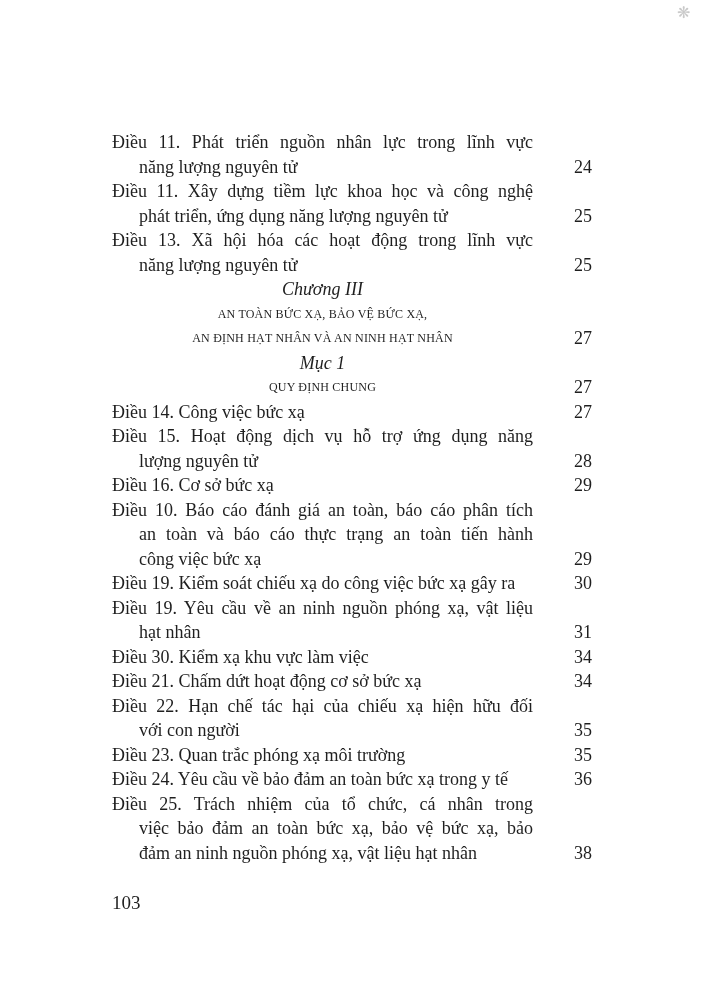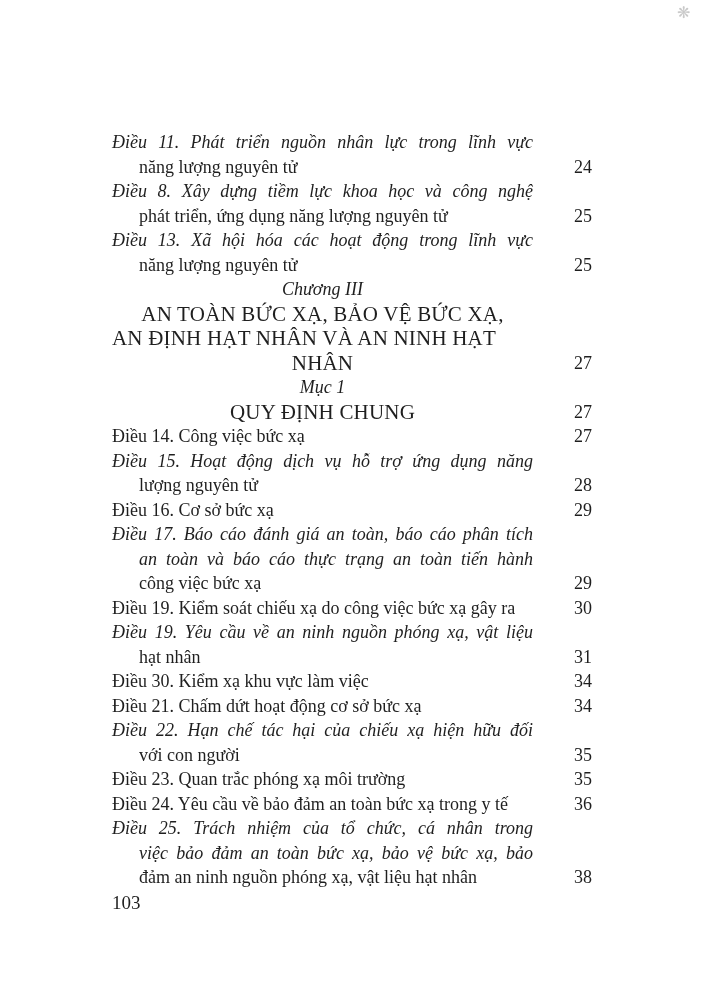--- a/index.html
+++ b/index.html
@@ -37,27 +37,27 @@
   .entry .lines {
     padding-right: 59px; 
   }
   .line {
     font-size: 18px;
     line-height: 24.5px;
     text-align: justify;
     white-space: normal;
   }
   
-  .line.full { text-align-last: justify; font-style: italic; }
+  .line.full { text-align-last: justify; }
   
   .line.cont { padding-left: 27px; }
   
   .line.center { text-align: left; text-align-last: center; }
   .line.ital { font-style: italic; }
-  .line.caps { font-size: 21px; letter-spacing: 0.2px; }
+  .line.caps { font-size: 12px; letter-spacing: 0.2px; }
   .pageno {
     position: absolute;
     right: 0;
     bottom: 0;
     font-size: 18px;
     line-height: 24.5px;
     margin-top: 36px;
   }
   .folio {
     position: absolute;
@@ -78,21 +78,21 @@
   <div class="toc">
       <div class="entry article">
         <div class="lines">
           <div class="line full">Điều 11. Phát triển nguồn nhân lực trong lĩnh vực</div>
           <div class="line cont">năng lượng nguyên tử</div>
         </div>
         <span class="pageno">24</span>
       </div>
       <div class="entry article">
         <div class="lines">
-          <div class="line full">Điều 8. Xây dựng tiềm lực khoa học và công nghệ</div>
+          <div class="line full">Điều 11. Xây dựng tiềm lực khoa học và công nghệ</div>
           <div class="line cont">phát triển, ứng dụng năng lượng nguyên tử</div>
         </div>
         <span class="pageno">25</span>
       </div>
       <div class="entry article">
         <div class="lines">
           <div class="line full">Điều 13. Xã hội hóa các hoạt động trong lĩnh vực</div>
           <div class="line cont">năng lượng nguyên tử</div>
         </div>
         <span class="pageno">25</span>
@@ -134,21 +134,21 @@
         <span class="pageno">28</span>
       </div>
       <div class="entry article">
         <div class="lines">
           <div class="line">Điều 16. Cơ sở bức xạ</div>
         </div>
         <span class="pageno">29</span>
       </div>
       <div class="entry article">
         <div class="lines">
-          <div class="line full">Điều 17. Báo cáo đánh giá an toàn, báo cáo phân tích</div>
+          <div class="line full">Điều 10. Báo cáo đánh giá an toàn, báo cáo phân tích</div>
           <div class="line cont full">an toàn và báo cáo thực trạng an toàn tiến hành</div>
           <div class="line cont">công việc bức xạ</div>
         </div>
         <span class="pageno">29</span>
       </div>
       <div class="entry article">
         <div class="lines">
           <div class="line">Điều 19. Kiểm soát chiếu xạ do công việc bức xạ gây ra</div>
         </div>
         <span class="pageno">30</span>

